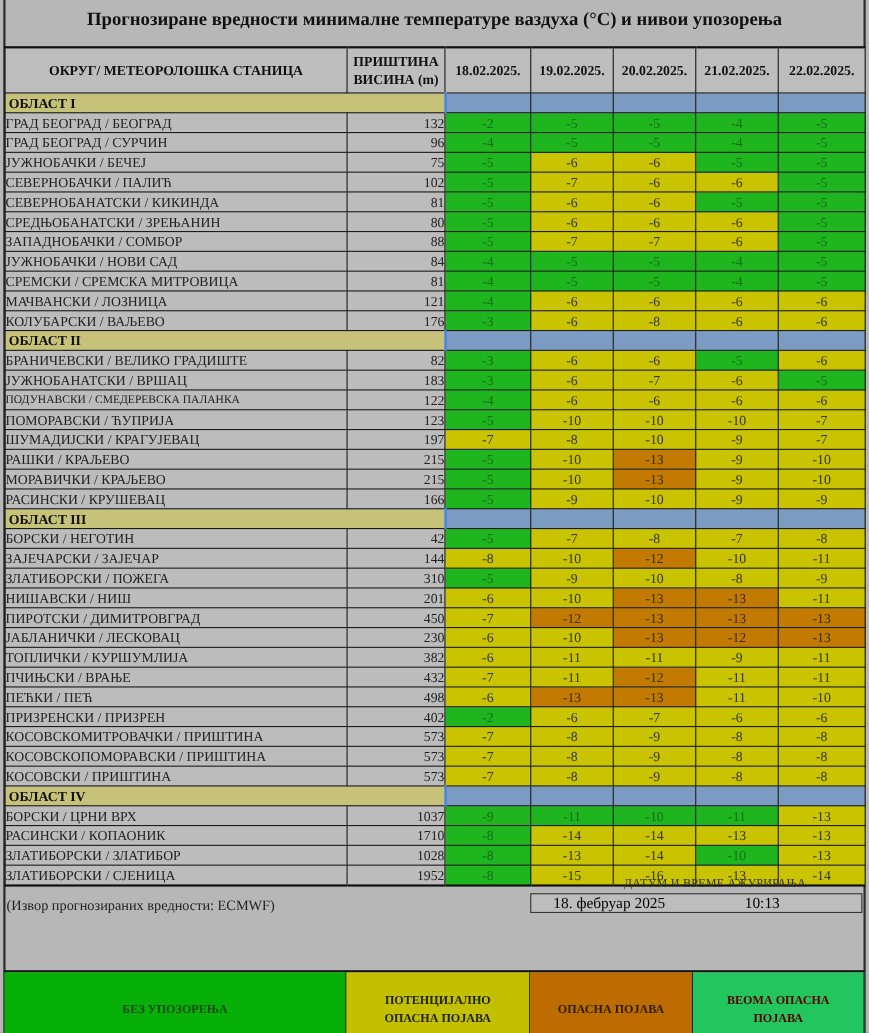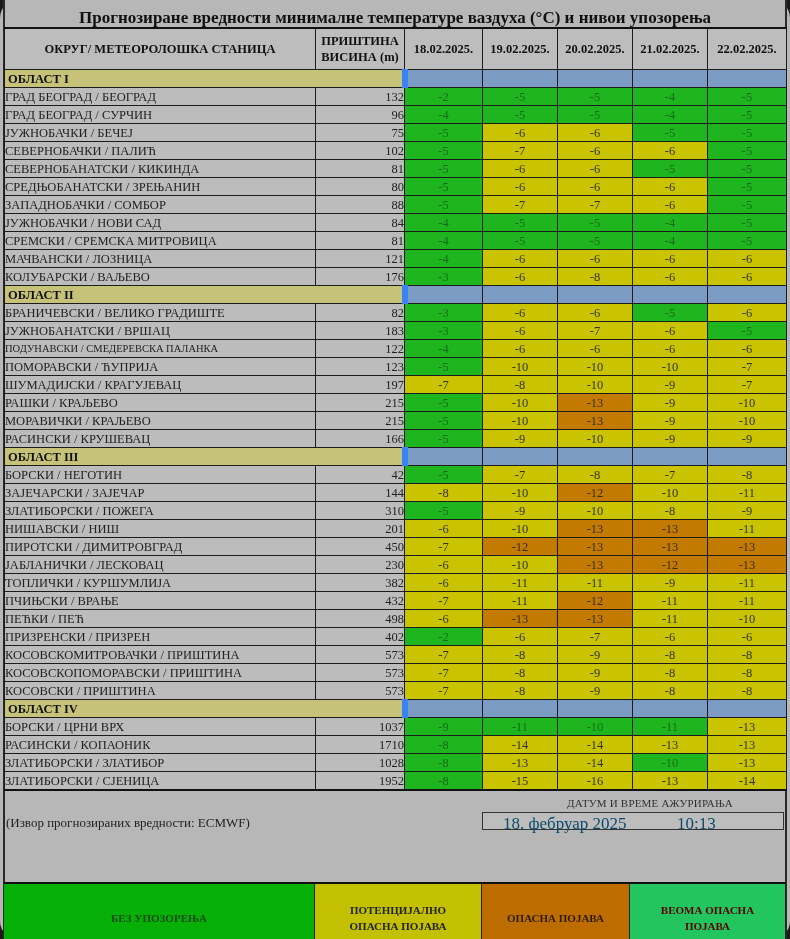--- a/index.html
+++ b/index.html
@@ -1,38 +1,38 @@
 <!DOCTYPE html>
 <html><head>
 <meta charset="utf-8">
 <style>
   html, body { margin: 0; padding: 0; background: #1a1a1a; }
   body { width: 790px; height: 939px; overflow: hidden; font-family: "Liberation Serif", serif; }
-  .page { position: absolute; left: 0; top: 0; width: 790px; height: 939px; background: #b7b7b7; border-radius: 18px; }
+  .page { position: absolute; left: 0; top: 0; width: 790px; height: 939px; background: #b7b7b7; }
   .frame { position: absolute; left: 3px; top: 0; width: 784px; height: 939px; background: #b7b7b7; border-left: 2px solid #2a2a2a; border-right: 2px solid #2a2a2a; box-sizing: border-box; }
   .title { position: absolute; left: 0; top: 0; width: 790px; height: 40px; line-height: 36px; text-align: center; font-weight: bold; font-size: 17px; color: #111; }
-  table.grid { position: absolute; left: 4px; top: 27px; width: 782px; border-collapse: collapse; table-layout: fixed; }
+  table.grid { position: absolute; left: 4px; top: 42px; width: 782px; border-collapse: collapse; table-layout: fixed; }
   table.grid td, table.grid th { border: 1px solid #1c1c1c; padding: 0; font-size: 12.5px; height: 17px; line-height: 16px; }
   table.grid th { background: #bdbdbd; font-weight: bold; color: #111; height: 40px; border-top: 2px solid #111; }
   th.h-name { font-size: 12.5px; text-align: center; border-right: 2px solid #111; }
   th.h-alt { font-size: 10.5px; line-height: 14px; border-right: 2px solid #111; }
   th.h-date { font-size: 11.5px; }
   td.name { background: #bcbcbc; color: #222; padding-left: 3px; white-space: nowrap; overflow: hidden; font-size: 12.5px; }
   td.name.small { font-size: 10.5px; }
   td.alt { background: #bcbcbc; color: #222; text-align: right; border-right: 2px solid #111; border-left: 2px solid #111; }
   td.val { text-align: center; color: #2a2a2a; font-size: 13px; }
   td.g { background: #1fb51f; color: #156e15; }
   td.y { background: #c9c300; color: #333; }
   td.o { background: #c27a00; color: #3a2a10; }
-  tr.region td.rname { background: #c6c27a; font-weight: bold; color: #111; padding-left: 3px; font-size: 12.5px; border-right: 6px solid #3b82f6; }
+  tr.region td.rname { background: #c6c27a; font-weight: bold; color: #111; padding-left: 3px; font-size: 12.5px; border-right: 2px solid #3b82f6; }
   tr.region td.rblue { background: #7b9bc2; }
   tr.last td { border-bottom: 2px solid #111; }
   .footer-src { position: absolute; left: 6px; top: 815px; font-size: 13px; color: #222; }
   .upd-label { position: absolute; left: 498px; top: 797px; width: 304px; text-align: center; font-size: 11px; color: #333; letter-spacing: 0.2px; }
-  .upd-box { position: absolute; left: 482px; top: 812px; width: 302px; height: 18px; border: 1px solid #333; background: #bdbdbd; box-sizing: border-box; font-size: 17px; color: #0c4a6e; }
+  .upd-box { position: absolute; left: 482px; top: 812px; width: 302px; height: 18px; border: 1px solid #333; background: #bdbdbd; box-sizing: border-box; font-size: 14px; color: #000000; }
   .upd-date { position: absolute; left: 20px; top: 1px; }
   .upd-time { position: absolute; left: 194px; top: 1px; }
   .legend { position: absolute; left: 4px; top: 882px; width: 782px; height: 70px; display: flex; border-top: 2px solid #111; box-sizing: border-box; }
   .legend > div { display: flex; align-items: center; justify-content: center; text-align: center; font-weight: bold; font-size: 11px; line-height: 16px; border-right: 1px solid #222; box-sizing: border-box; }
   .lg1 { width: 311px; background: #06b006; color: #1b4a1b; }
   .lg2 { width: 167px; background: #c2c000; color: #222; }
   .lg3 { width: 148px; background: #bd6d00; color: #2e1c00; }
   .lg4 { width: 156px; background: #22c55e; color: #5a0000; }
 </style>
 </head>

